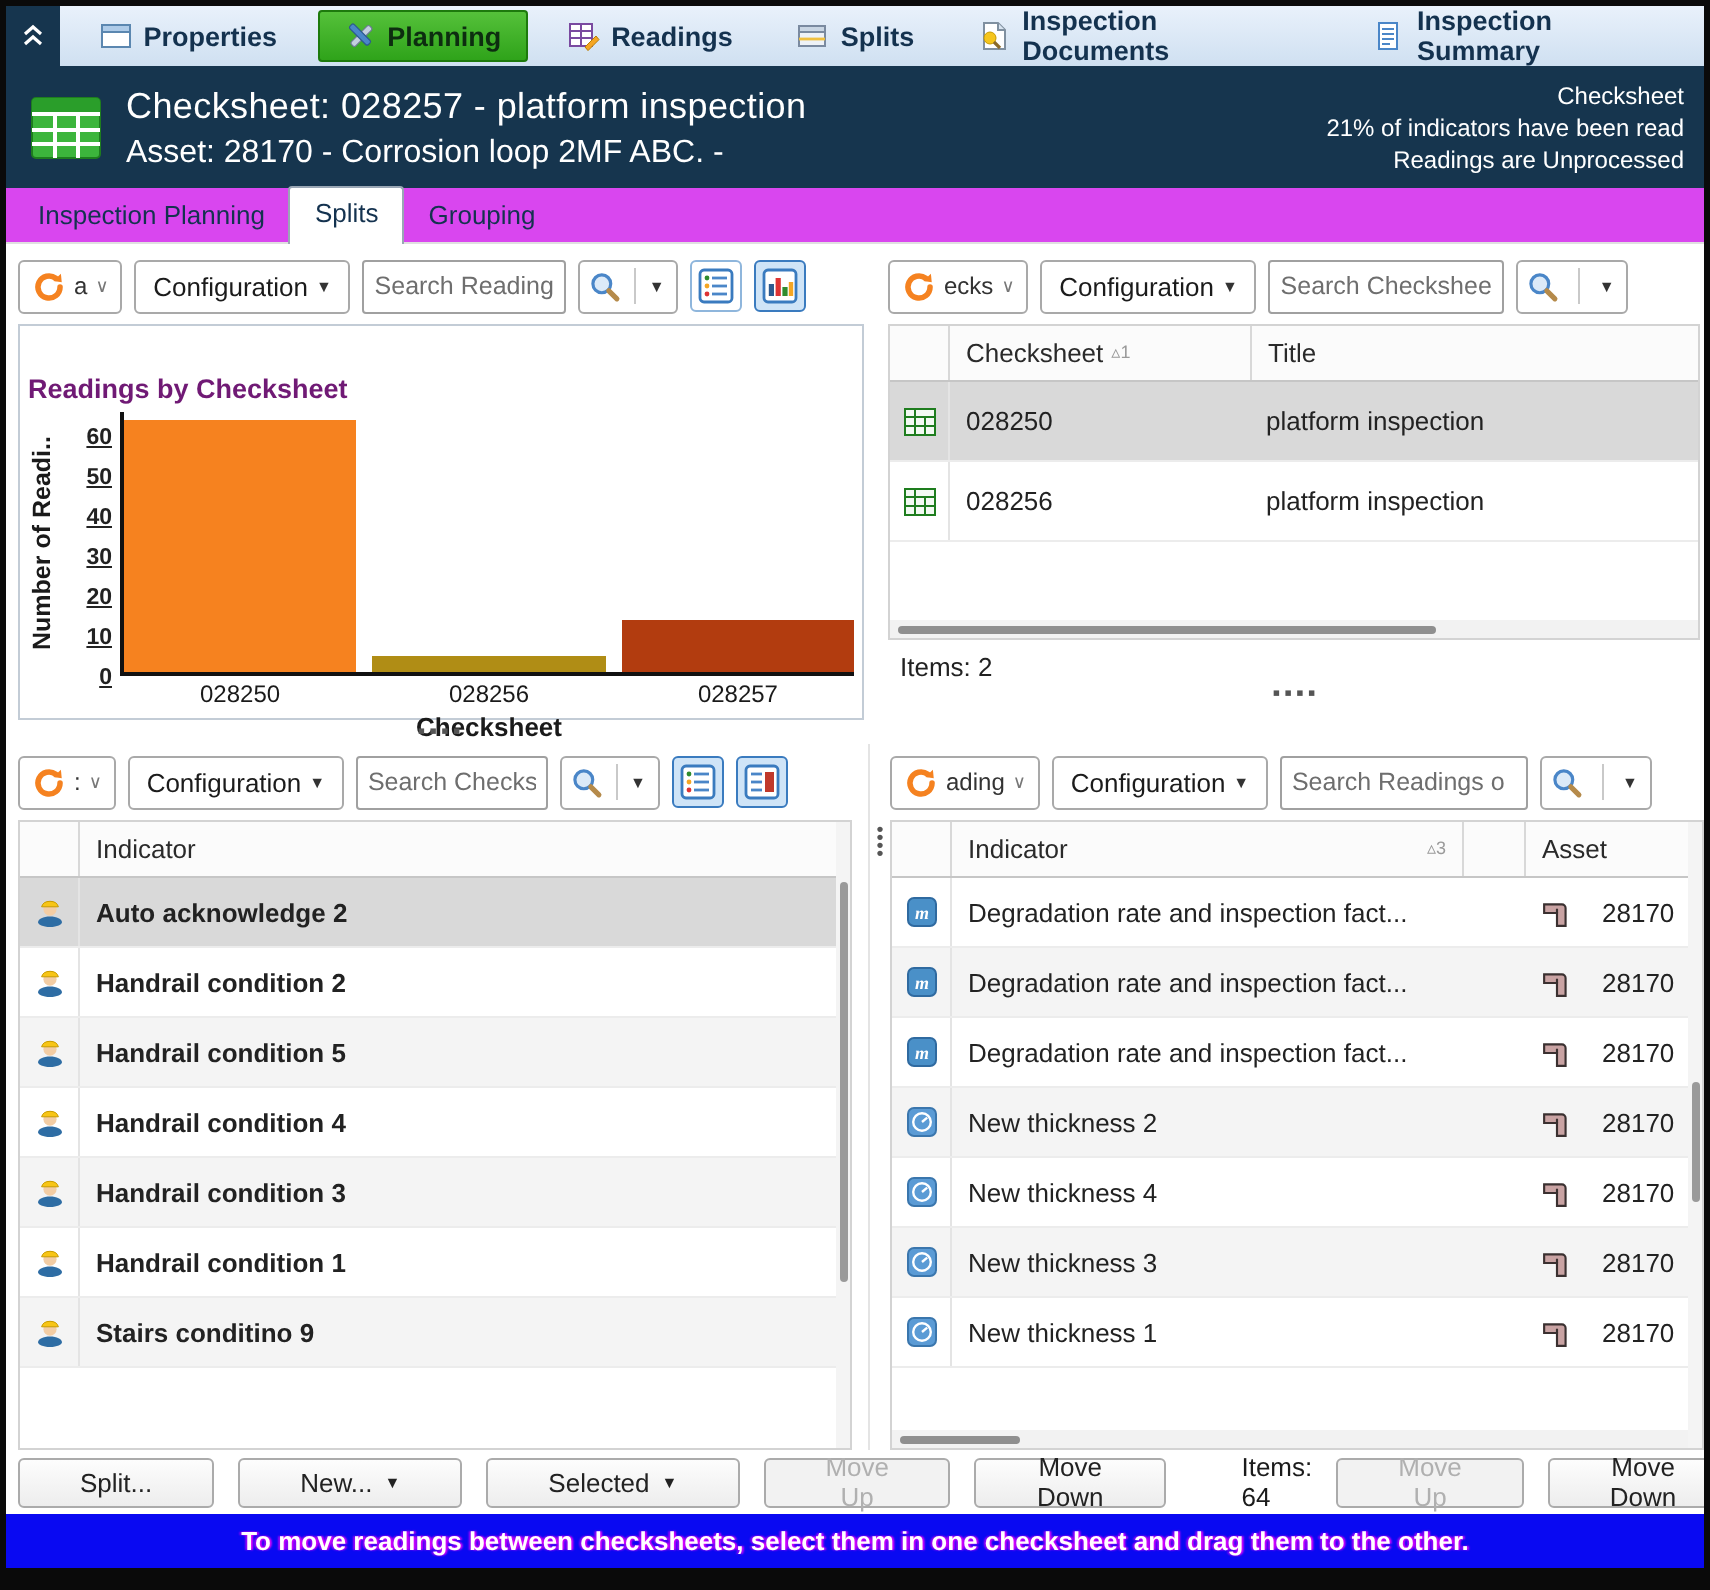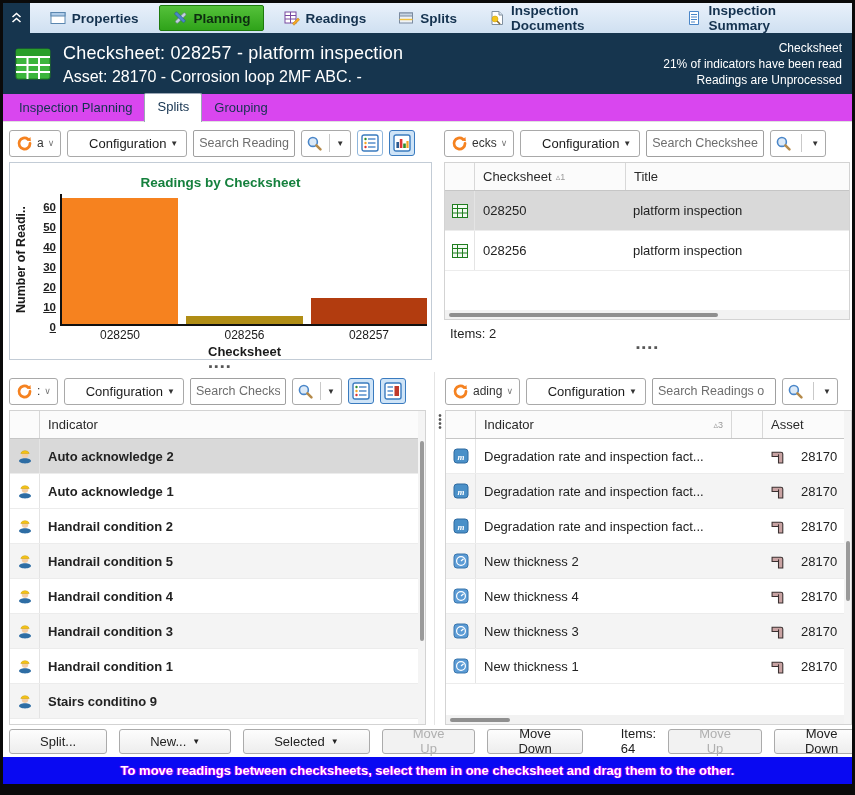--- a/index.html
+++ b/index.html
@@ -34,32 +34,32 @@
   .q-tr { padding:6px 0 0 10px; }
   .q-bl { padding:4px 0 0 6px; }
   .q-br { padding:4px 0 0 10px; border-left:1px solid #e4e4e4; }
 
   
   .tb { display:flex; align-items:center; gap:6px; height:30px; flex:0 0 30px; overflow:hidden; margin-bottom:4px; }
   .tb-btn { height:27px; background:#fff; border:1px solid #a9a9a9; border-radius:3px; display:flex; align-items:center; gap:4px; padding:0 6px; cursor:pointer; flex:0 0 auto; }
   .tb-view { min-width:46px; }
   .tb-view .vlabel { font-size:12px; color:#333; max-width:34px; overflow:hidden; white-space:nowrap; }
   .tb-view .chev { color:#777; font-size:9px; }
-  .tb-combo { width:120px; justify-content:flex-end; padding:0 8px; }
+  .tb-combo { width:108px; justify-content:center; padding:0 8px; }
   .tb-combo .caret { font-size:8px; color:#333; }
   .tb-search { height:27px; border:1px solid #a0a0a0; border-radius:2px; padding:0 5px; font-size:12.5px; color:#6e6e6e; font-family:inherit; flex:0 0 auto; }
   .tb-mag { width:50px; justify-content:space-between; padding:0 4px; }
   .tb-mag .sep { width:1px; height:18px; background:#c9c9c9; }
   .tb-mag .caret { font-size:8px; color:#333; margin-right:2px; }
   .view-toggle { width:26px; height:26px; border:1px solid #8fb6dc; border-radius:3px; background:#fff; display:flex; align-items:center; justify-content:center; cursor:pointer; flex:0 0 auto; }
   .view-toggle.active { background:#cfe4f7; border-color:#3a7bbf; }
 
   
   .chart { border:1px solid #c3ccd6; background:#fff; height:198px; padding:4px 4px 0 4px; display:flex; flex-direction:column; }
-  .chart-title { text-align:center; font-weight:bold; font-size:13.5px; color:#15803d; margin:8px 0 4px; }
+  .chart-title { font-weight:bold; font-size:13.5px; color:#701a75; margin:20px 0 4px; }
   .chart-mid { display:flex; flex:1; }
   .chart-ylabel { writing-mode:vertical-rl; transform:rotate(180deg); font-weight:bold; font-size:12.5px; color:#1a1a1a; text-align:center; width:18px; }
   .chart-yaxis { position:relative; width:28px; height:132px; }
   .ytick { position:absolute; right:4px; font-size:11.5px; font-weight:bold; color:#222;text-decoration:underline; }
   .chart-plot { flex:1; height:132px; border-left:2px solid #111; border-bottom:2px solid #111; display:flex; align-items:flex-end; justify-content:space-between; }
   .bar-slot { width:31.8%; height:100%; display:flex; align-items:flex-end; }
   .bar { width:100%; }
   .chart-xlabels { display:flex; justify-content:space-between; margin-left:48px; margin-top:2px; }
   .chart-xlabels span { width:31.8%; text-align:center; font-size:12px; color:#1a1a1a; }
   .chart-xaxis-label { text-align:center; font-weight:bold; font-size:13px; color:#1a1a1a; margin:2px 0 4px 48px; }
@@ -430,30 +430,20 @@
 
         <div class="row selected">
             <div class="icon-cell">
               <svg width="16" height="16" viewBox="0 0 16 16">
                 <path d="M8 15.5c-3.6 0-6-1.3-6-2.4 0-1.6 2.6-2.9 6-2.9s6 1.3 6 2.9c0 1.1-2.4 2.4-6 2.4z" fill="#2e6da4"></path>
                 <circle cx="8" cy="6.6" r="3.3" fill="#f3cda4"></circle>
                 <path d="M3.8 5.4a4.3 3.5 0 0 1 8.4 0z" fill="#f7c516" stroke="#c79a00" stroke-width="0.5"></path>
               </svg>
             </div>
             <div class="cell">Auto acknowledge 2</div>
-          </div>
-        <div class="row">
-            <div class="icon-cell">
-              <svg width="16" height="16" viewBox="0 0 16 16">
-                <path d="M8 15.5c-3.6 0-6-1.3-6-2.4 0-1.6 2.6-2.9 6-2.9s6 1.3 6 2.9c0 1.1-2.4 2.4-6 2.4z" fill="#2e6da4"></path>
-                <circle cx="8" cy="6.6" r="3.3" fill="#f3cda4"></circle>
-                <path d="M3.8 5.4a4.3 3.5 0 0 1 8.4 0z" fill="#f7c516" stroke="#c79a00" stroke-width="0.5"></path>
-              </svg>
-            </div>
-            <div class="cell">Auto acknowledge 1</div>
           </div>
         <div class="row">
             <div class="icon-cell">
               <svg width="16" height="16" viewBox="0 0 16 16">
                 <path d="M8 15.5c-3.6 0-6-1.3-6-2.4 0-1.6 2.6-2.9 6-2.9s6 1.3 6 2.9c0 1.1-2.4 2.4-6 2.4z" fill="#2e6da4"></path>
                 <circle cx="8" cy="6.6" r="3.3" fill="#f3cda4"></circle>
                 <path d="M3.8 5.4a4.3 3.5 0 0 1 8.4 0z" fill="#f7c516" stroke="#c79a00" stroke-width="0.5"></path>
               </svg>
             </div>
             <div class="cell">Handrail condition 2</div>

